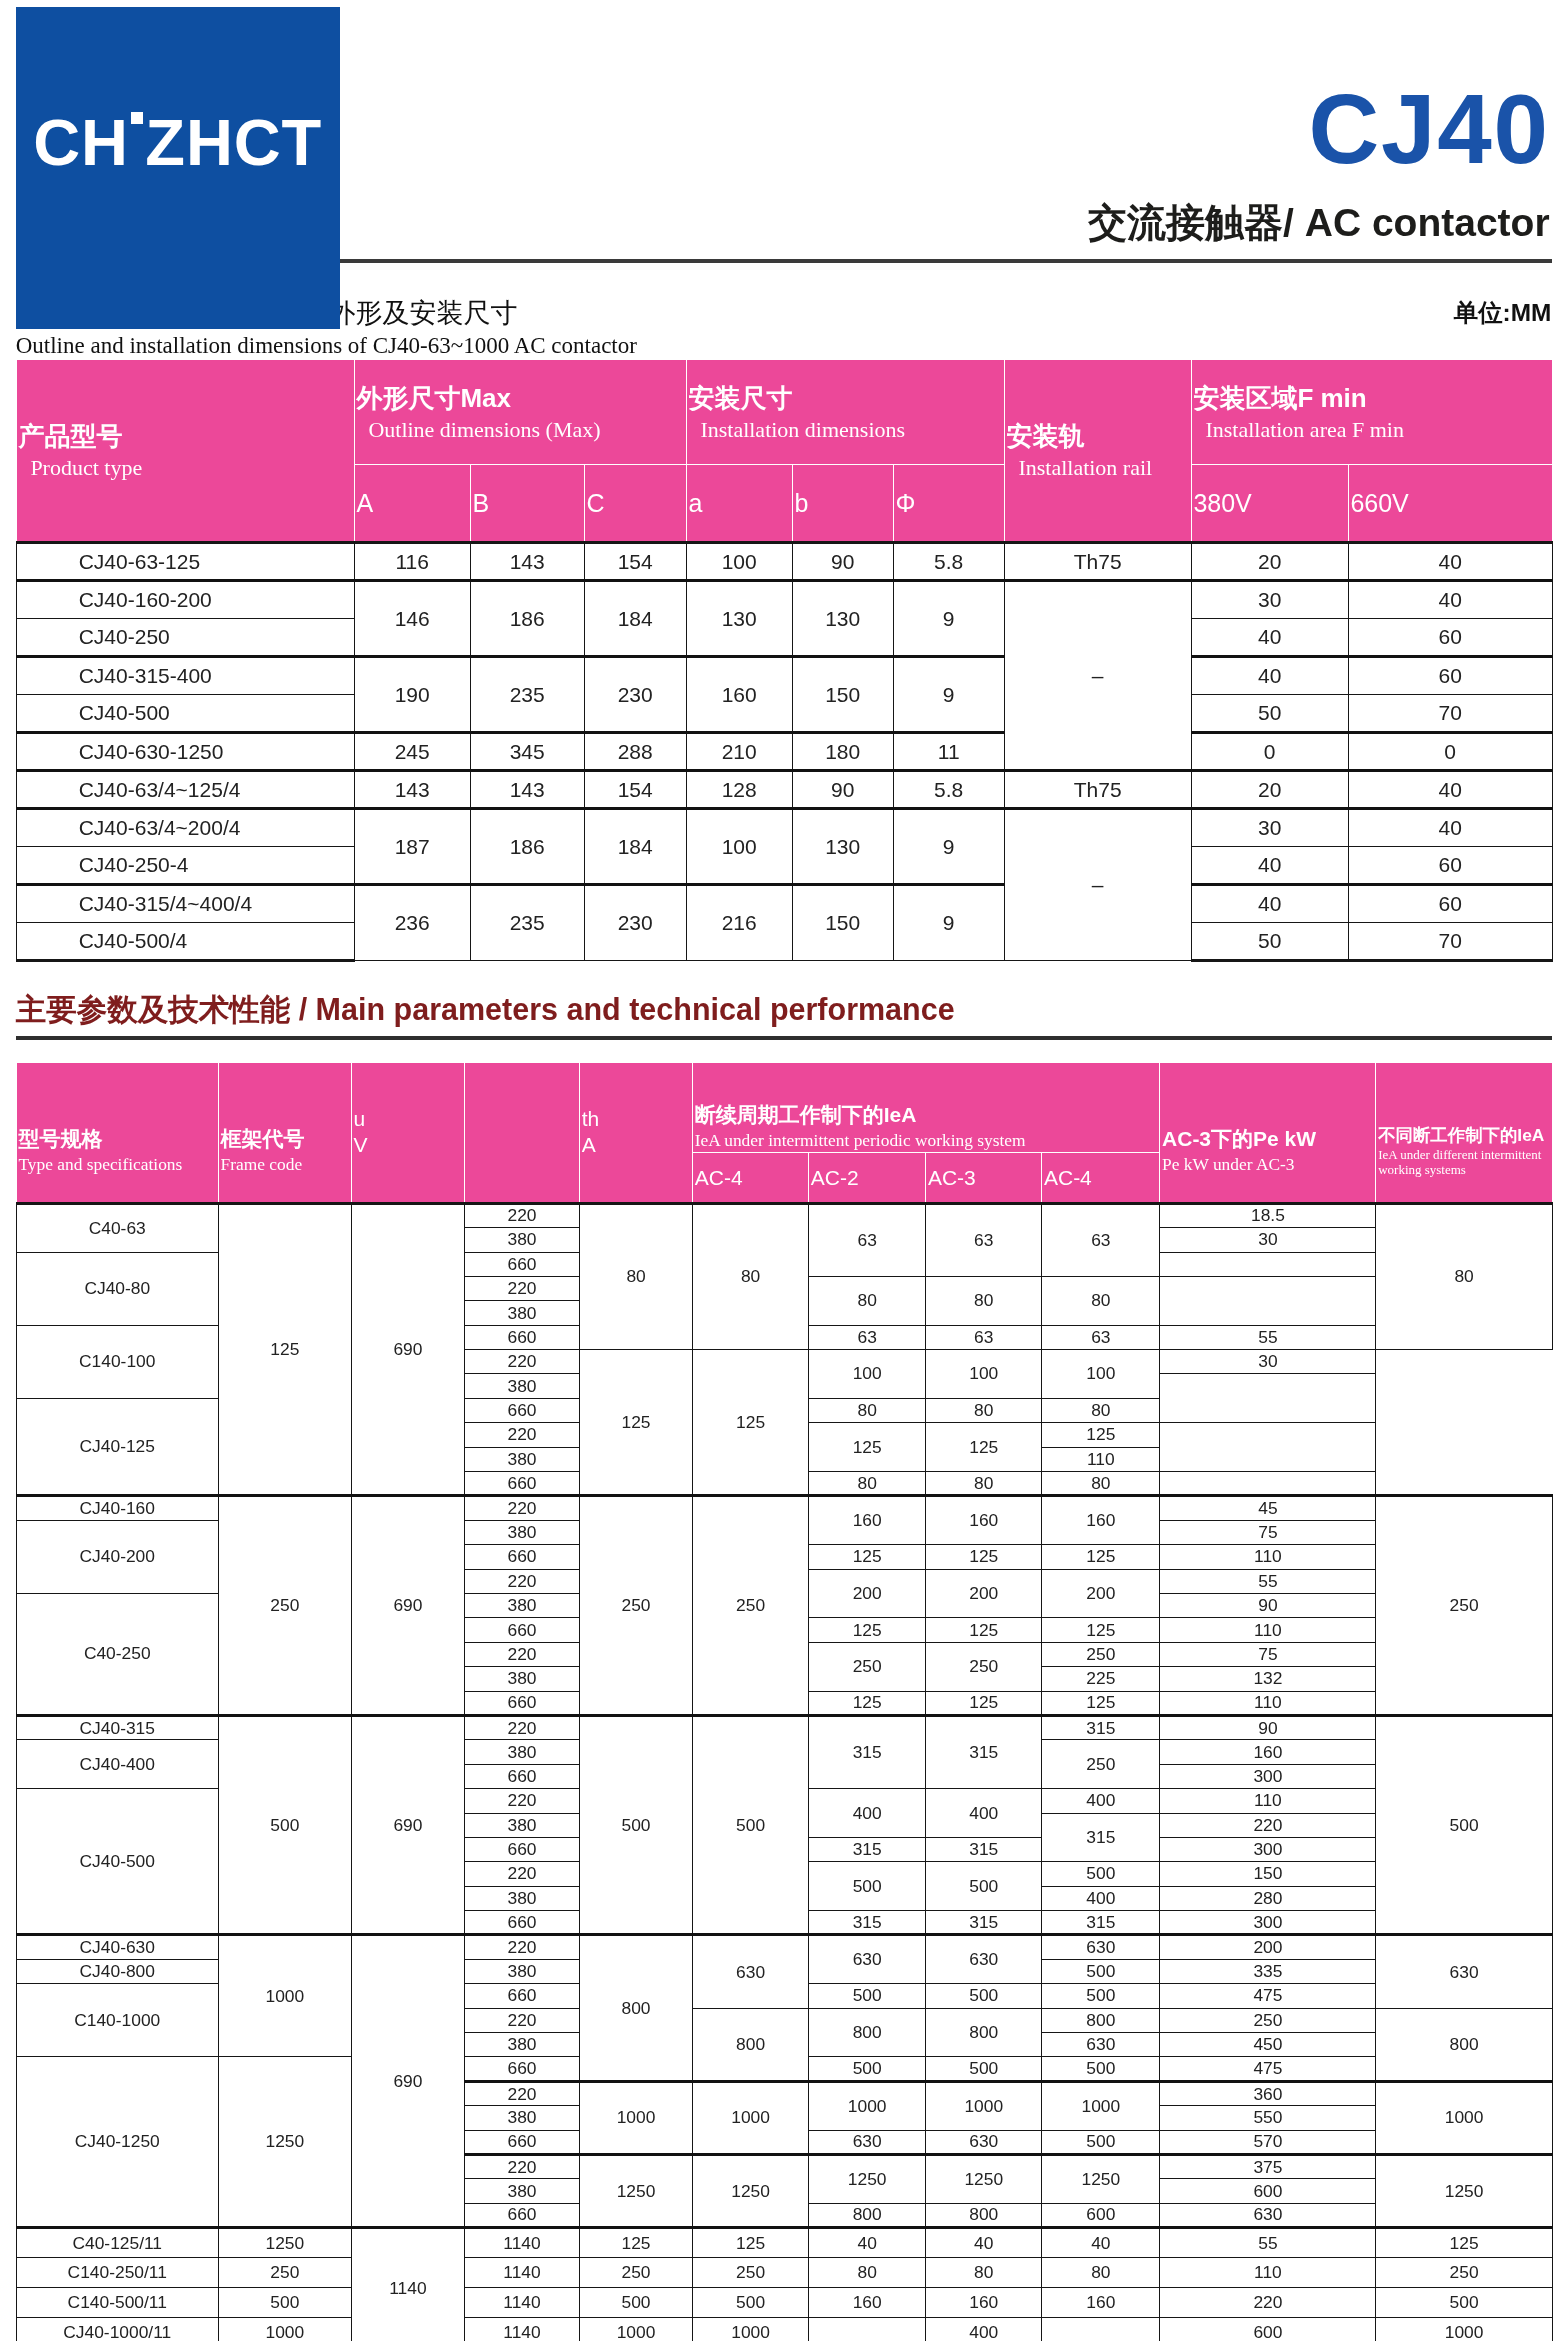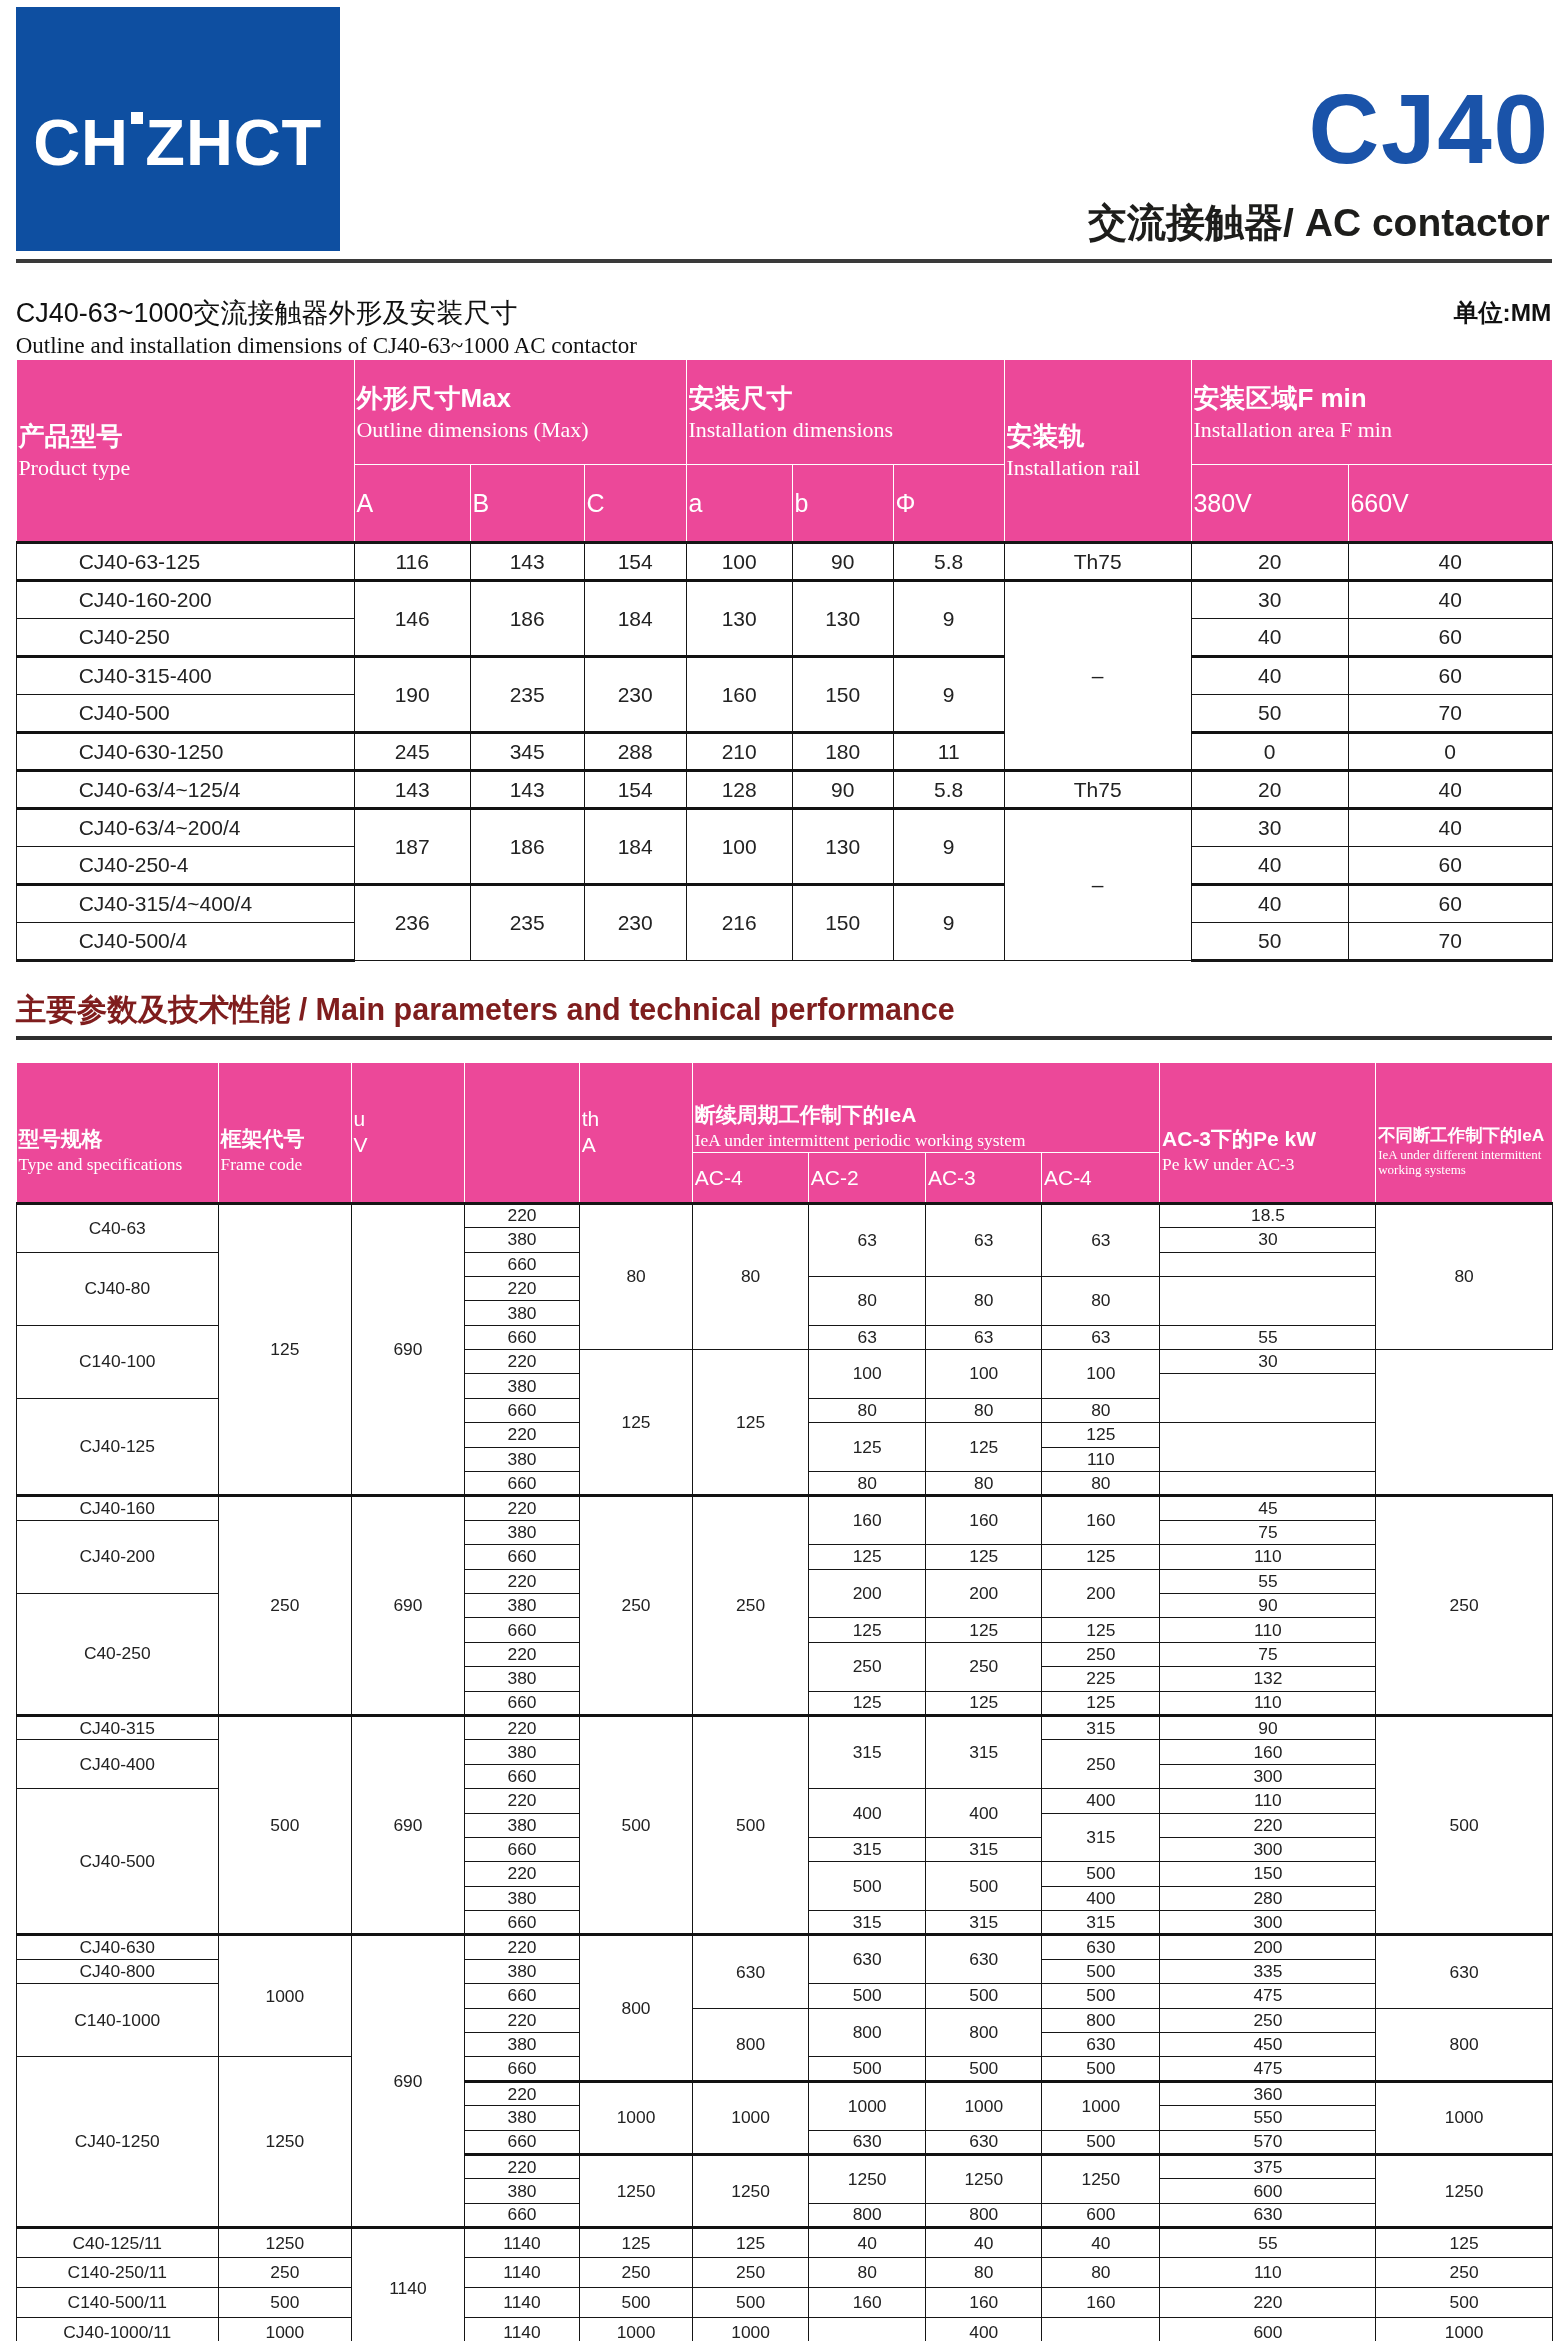--- a/index.html
+++ b/index.html
@@ -3,21 +3,21 @@
 <meta charset="utf-8">
 <style>
   html,body{margin:0;padding:0;}
   body{
     width:1567px;height:2342px;background:#ffffff;position:relative;
     font-family:"Liberation Sans", sans-serif;color:#1c1c1c;
     -webkit-font-smoothing:antialiased;
   }
   
   .divider1{position:absolute;left:15.7px;top:259px;width:1536px;height:3.5px;background:#3a3a3a;}
-  .logo-box{position:absolute;left:15.7px;top:7px;width:324px;height:244px;background:#0e4fa1;z-index:2;}
+  .logo-box{position:absolute;left:15.7px;top:7px;width:324px;height:322px;background:#0e4fa1;z-index:2;}
   .logo-text{
     position:absolute;left:0;top:103px;width:100%;text-align:center;
     color:#ffffff;font-weight:bold;font-size:65px;letter-spacing:0.9px;line-height:65px;
     font-family:"Liberation Sans",sans-serif;white-space:nowrap;
   }
   .logo-dot{display:inline-block;width:11.3px;height:12.2px;background:#ffffff;margin:1.7px 2.6px 0 2.6px;vertical-align:top;}
   .model-title{
     position:absolute;right:17.4px;top:80px;font-size:98px;line-height:98px;font-weight:bold;
     color:#1a53a9;font-family:"Liberation Sans",sans-serif;letter-spacing:1.7px;
   }
@@ -42,21 +42,21 @@
     padding:0 1.7px;color:#222;background:#fff;
   }
   tbody tr:first-child td{border-top:3.5px solid #161616;}
   tbody tr:last-child td{border-bottom:3.5px solid #161616;}
   tr.thick td{border-top:3.5px solid #111;}
   .hdr-cn{font-weight:bold;display:block;}
   .hdr-en{font-family:"Liberation Serif",serif;font-weight:normal;display:block;}
   
   #table1{top:359px;width:1537px;}
   #table1 thead td .hdr-cn{font-size:26px;line-height:35px;}
-  #table1 thead td .hdr-en{font-size:22px;line-height:28px;}
+  #table1 thead td .hdr-en{font-size:22px;line-height:28px;margin-left:12px;}
   #table1 .subrow td{font-size:25px;height:73px;font-weight:normal;}
   #table1 tbody tr{height:38px;}
   #table1 tbody td{font-size:21px;}
   #table1 td.al{text-align:left;padding-left:62px;}
   
   #table2{top:1062px;width:1537px;}
   #table2 thead td .hdr-cn{font-size:21px;line-height:28px;margin-top:36px;}
   #table2 thead td .hdr-en{font-size:17.4px;line-height:22px;}
   #table2 thead td.small-hd .hdr-cn{font-size:17.4px;line-height:23px;}
   #table2 thead td.small-hd .hdr-en{font-size:13px;line-height:15px;}

